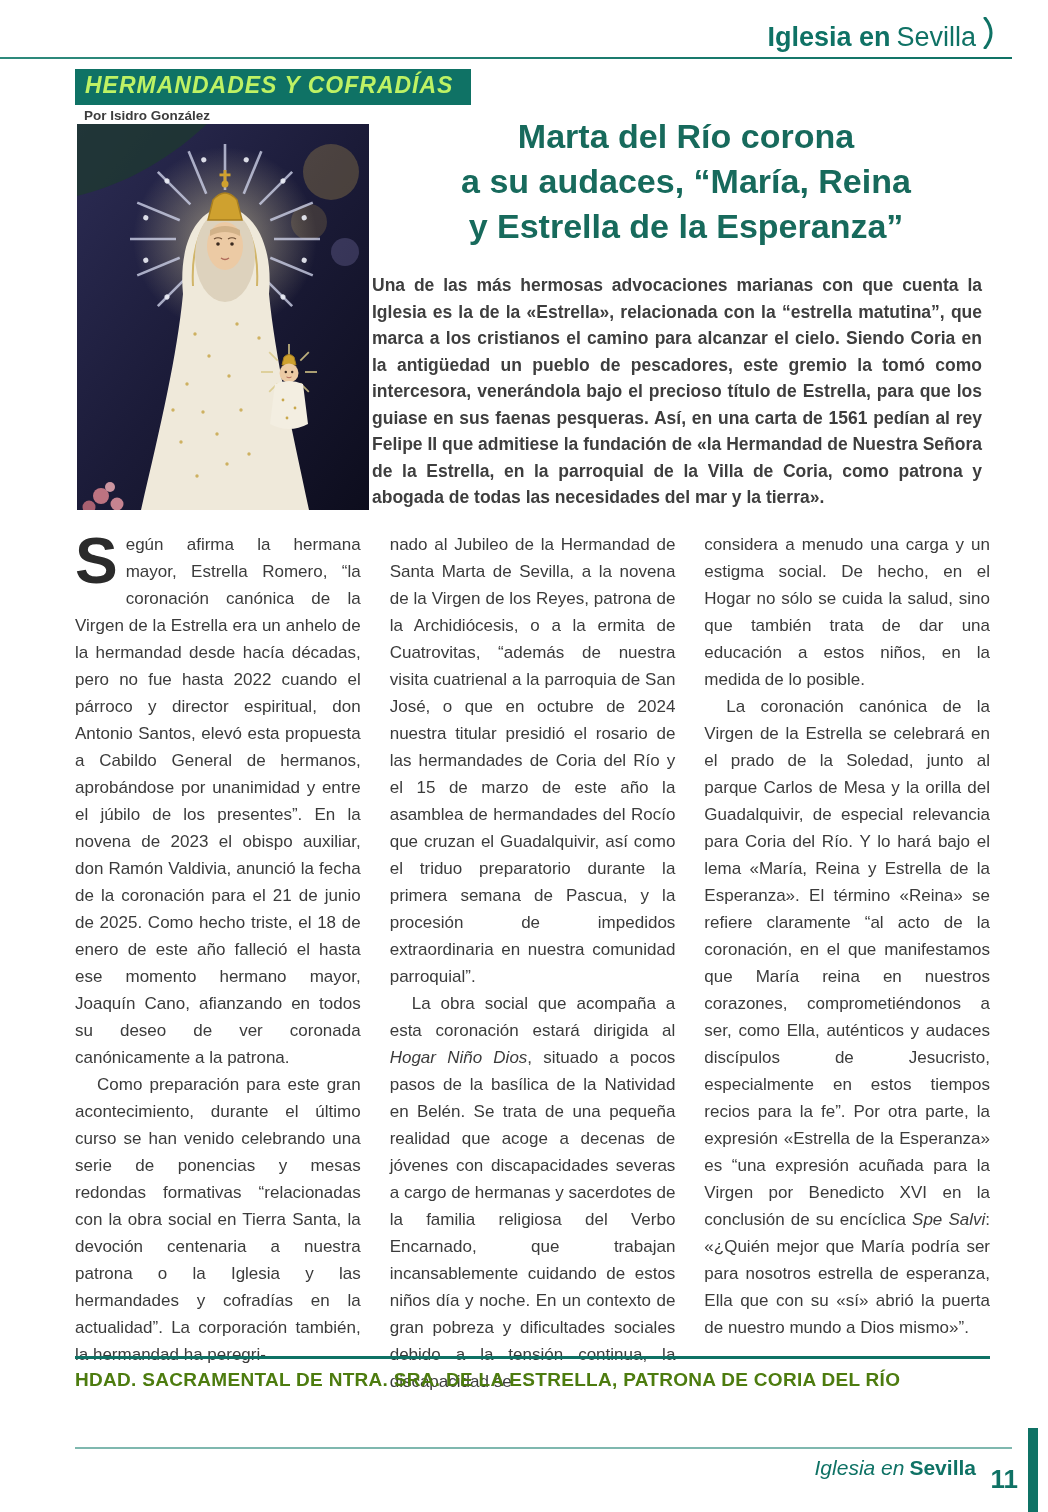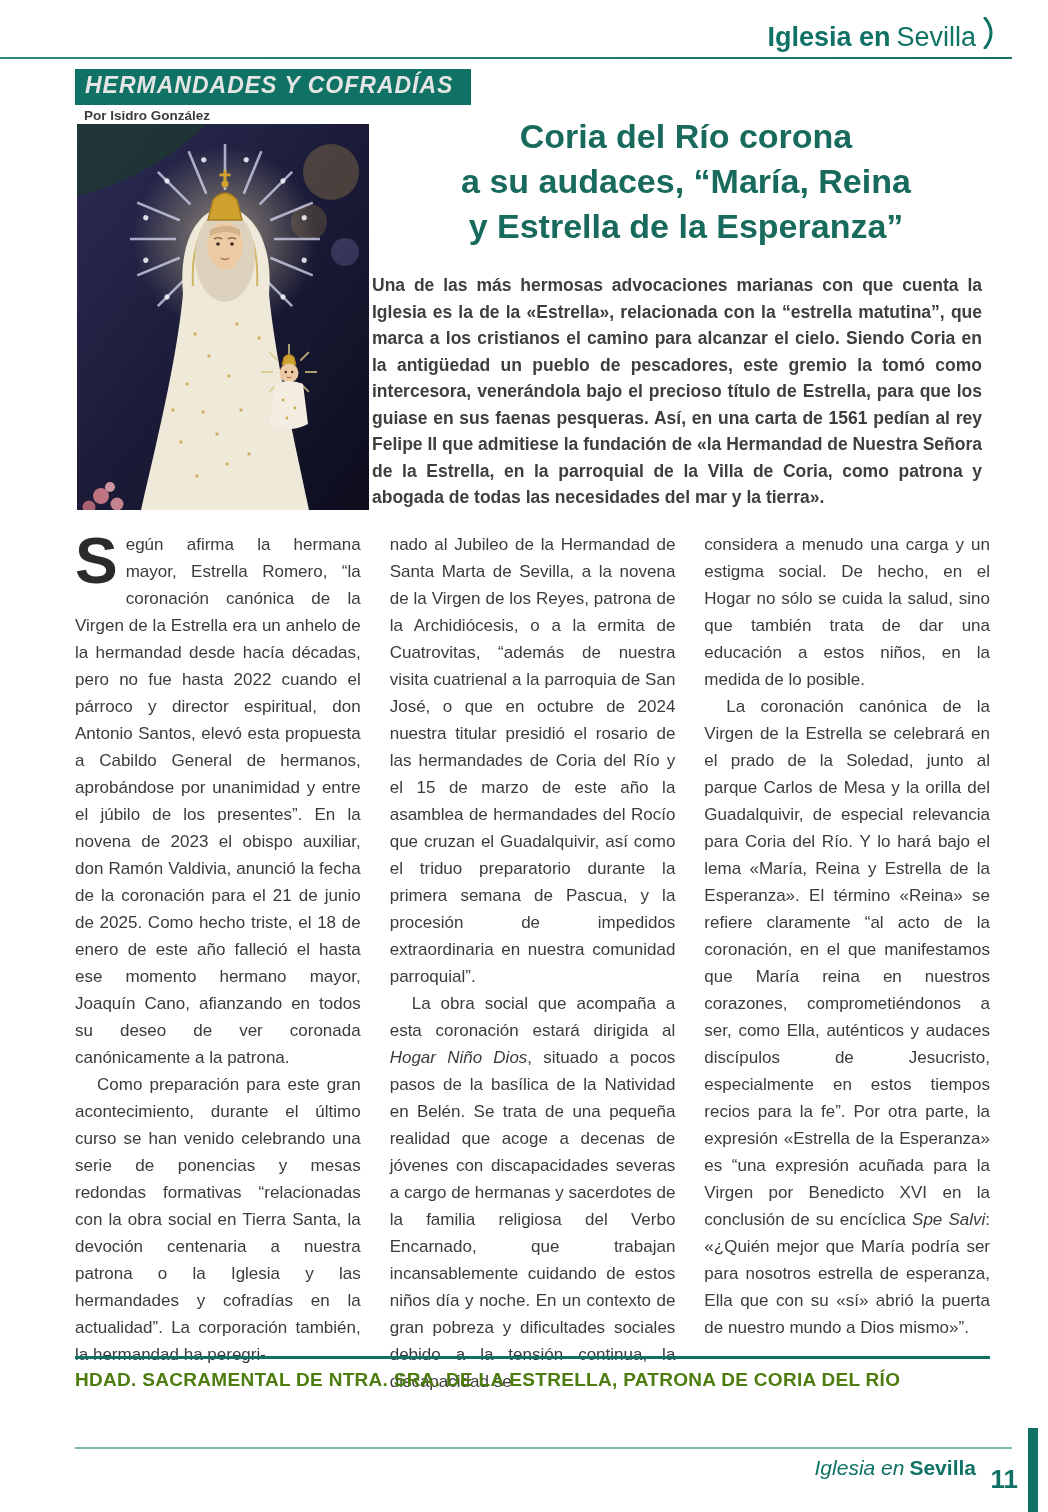--- a/index.html
+++ b/index.html
@@ -20,21 +20,21 @@
   .brand-top .bp { font-weight: 700; }
   .brand-top .bn { font-weight: 400; }
   .brand-swoosh { position: relative; top: 3px; }
   .top-rule {
     position: absolute; top: 57px; left: 0; width: 1012px; height: 2px;
     background: linear-gradient(to right, #2e8a7c, #0f7265);
   }
   
   .section-bar {
     position: absolute; top: 69px; left: 75px;
-    background: #0f7265; color: #e5e5e5;
+    background: #0f7265; color: #bef264;
     font-weight: 700; font-style: italic;
     font-size: 23px; letter-spacing: 1px;
     padding: 3px 18px 6px 10px;
   }
   .byline {
     position: absolute; top: 108px; left: 84px;
     font-size: 13.5px; font-weight: 700; color: #3c3c3c;
   }
   
   .photo {
@@ -236,21 +236,21 @@
       <g opacity="0.9">
         <circle cx="24" cy="372" r="8" fill="#cf7d8a"></circle>
         <circle cx="40" cy="380" r="6.5" fill="#d98f9a"></circle>
         <circle cx="12" cy="383" r="6.5" fill="#b96878"></circle>
         <circle cx="33" cy="363" r="5" fill="#e0a3ac"></circle>
       </g>
     </svg>
   </figure>
 
   <h1 class="title">
-    <span>Coria del Río corona</span>
+    <span>Marta del Río corona</span>
     <span>a su audaces, “María, Reina</span>
     <span>y Estrella de la Esperanza”</span>
   </h1>
 
   <p class="lead">Una de las más hermosas advocaciones marianas con que cuenta la Iglesia es la de la «Estrella», relacionada con la “estrella matutina”, que marca a los cristianos el camino para alcanzar el cielo. Siendo Coria en la antigüedad un pueblo de pescadores, este gremio la tomó como intercesora, venerándola bajo el precioso título de Estrella, para que los guiase en sus faenas pesqueras. Así, en una carta de 1561 pedían al rey Felipe II que admitiese la fundación de «la Hermandad de Nuestra Señora de la Estrella, en la parroquial de la Villa de Coria, como patrona y abogada de todas las necesidades del mar y la tierra».</p>
 
   <div class="columns">
     <div class="col">
       <p class="para"><span class="dropcap">S</span><span><span class="bd">egún</span><span> afirma la hermana mayor, Estrella Romero, “la coronación canónica de la Virgen de la Estrella era un anhelo de la hermandad desde hacía décadas, pero no fue hasta 2022 cuando el párroco y director espiritual, don Antonio Santos, elevó esta propuesta a Cabildo General de hermanos, aprobándose por unanimidad y entre el júbilo de los presentes”. En la novena de 2023 el obispo auxiliar, don Ramón Valdivia, anunció la fecha de la coronación para el 21 de junio de 2025. Como hecho triste, el 18 de enero de este año falleció el hasta ese momento hermano mayor, Joaquín Cano, afianzando en todos su deseo de ver coronada canónicamente a la patrona.</span></span></p>
       <p class="para indent"><span>Como preparación para este gran acontecimiento, durante el último curso se han venido celebrando una serie de ponencias y mesas redondas formativas “relacionadas con la obra social en Tierra Santa, la devoción centenaria a nuestra patrona o la Iglesia y las hermandades y cofradías en la actualidad”. La corporación también, la hermandad ha peregri-</span></p>

